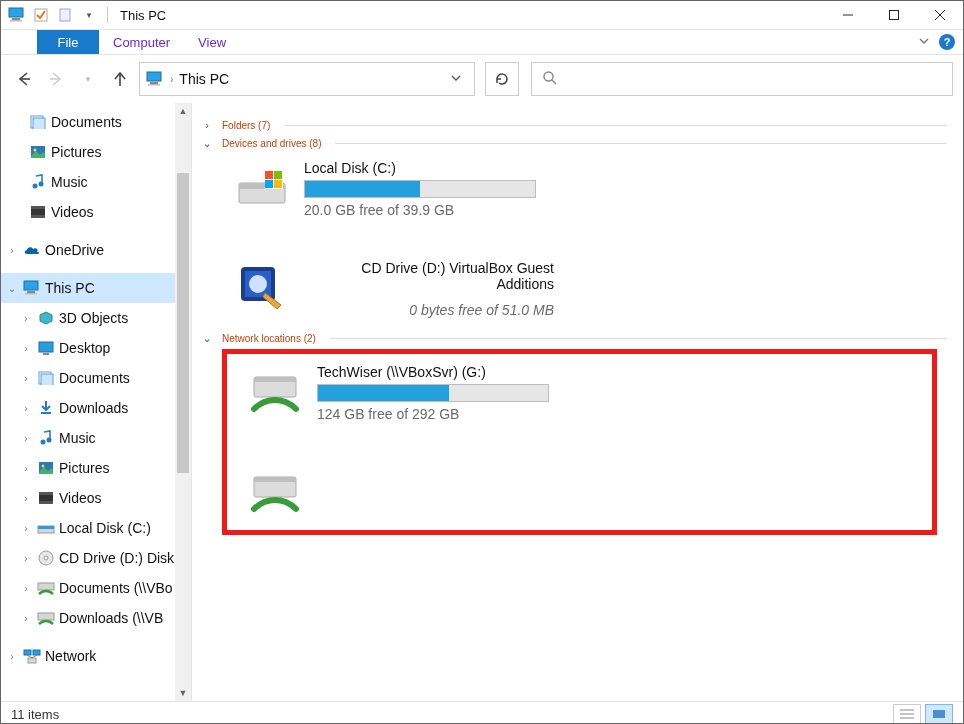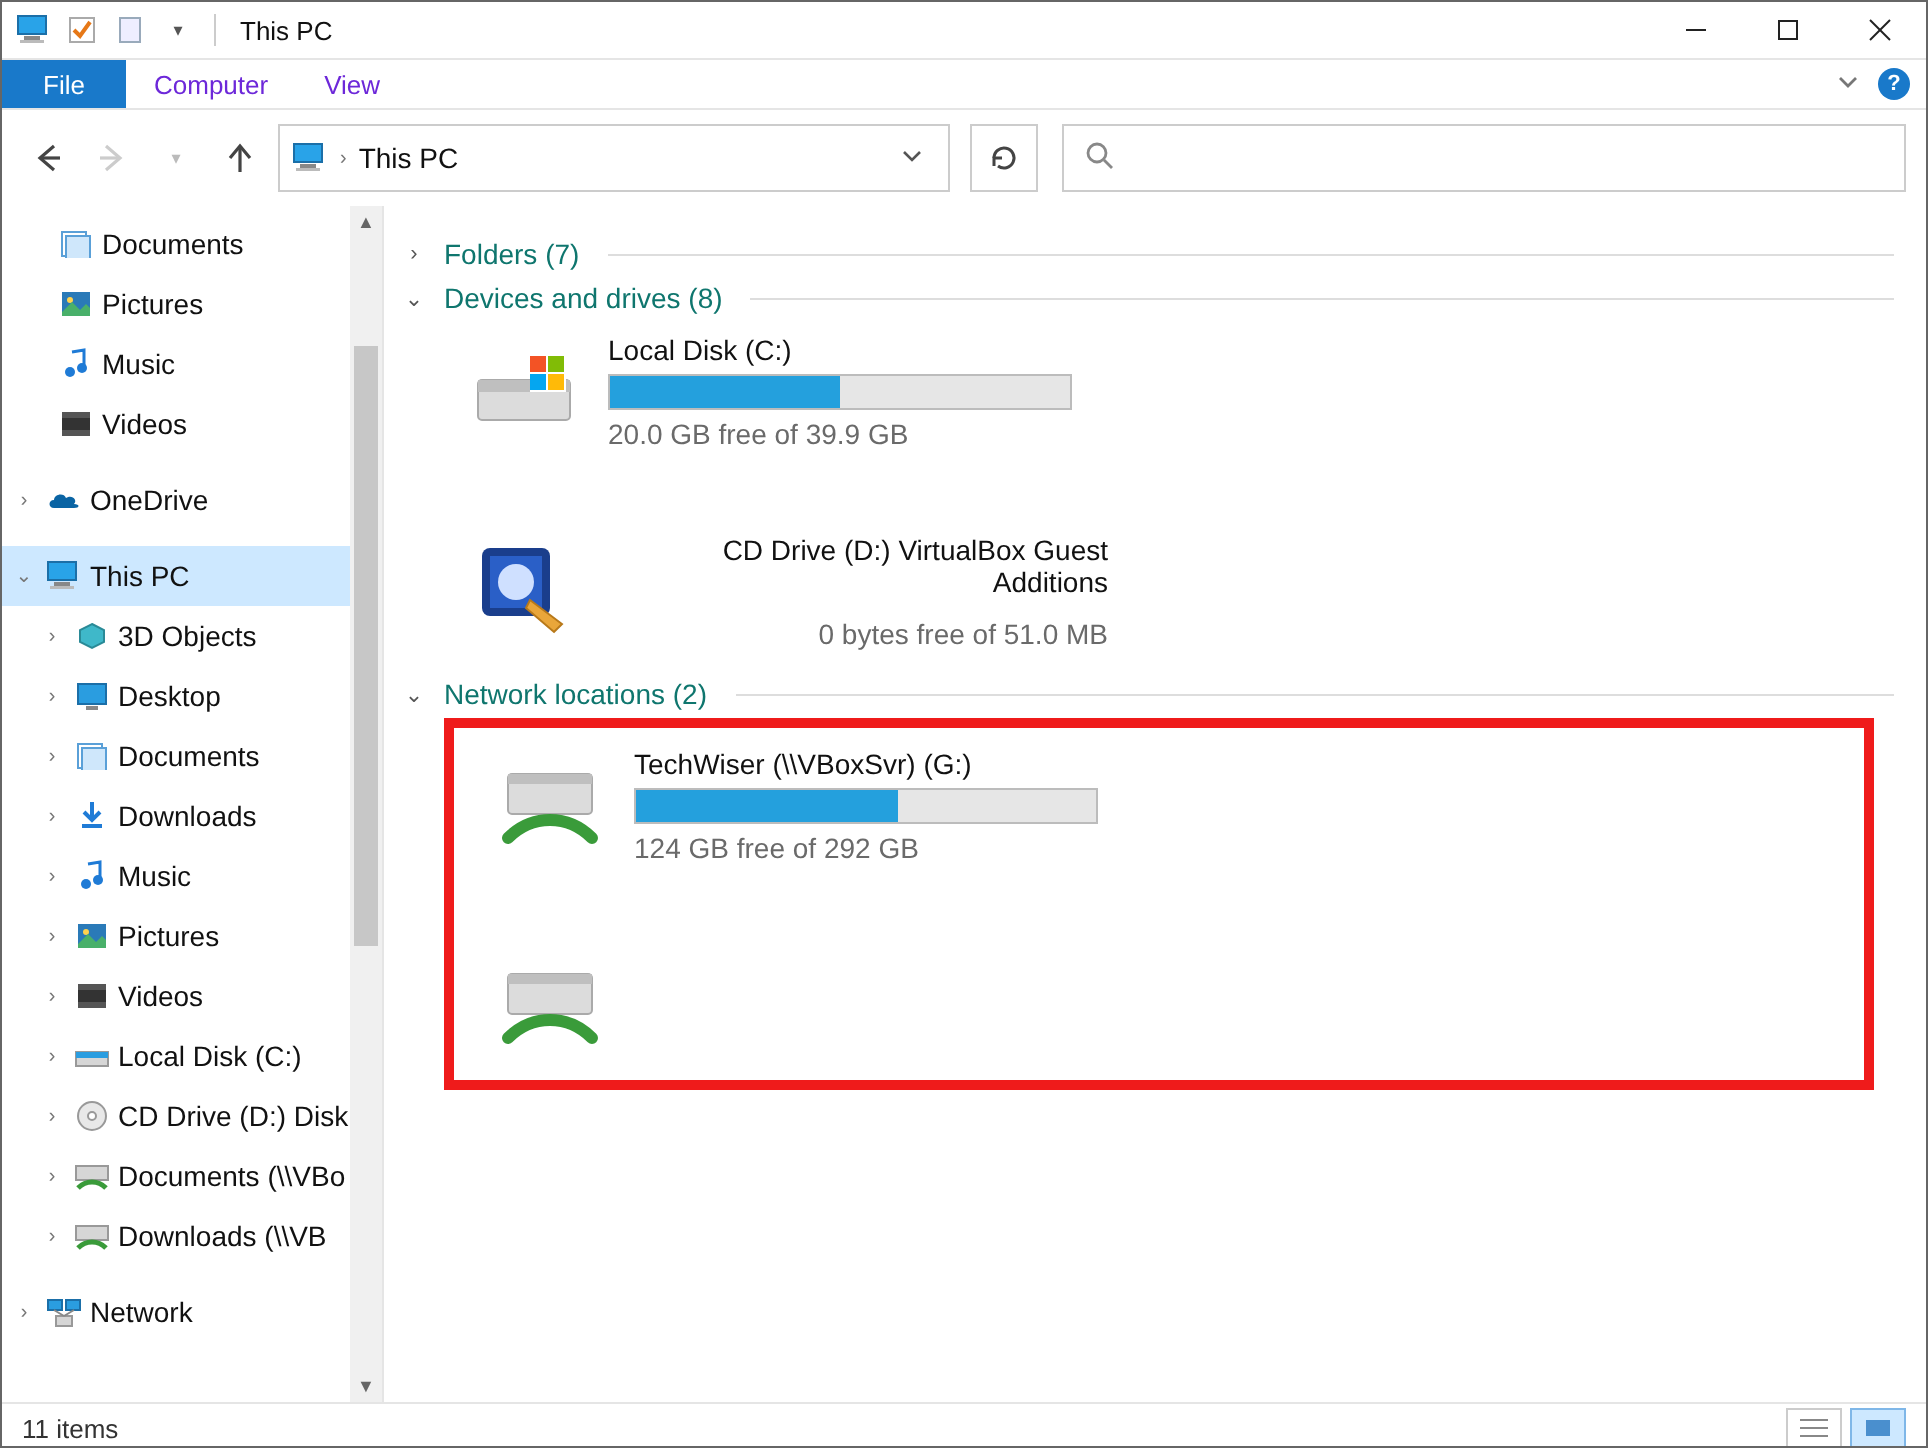--- a/index.html
+++ b/index.html
@@ -5,21 +5,21 @@
   html,body{margin:0;padding:0;font-family:"Segoe UI",Arial,sans-serif;font-size:13px;color:#111;}
   body{width:964px;height:724px;border:1px solid #666;box-sizing:border-box;background:#fff;position:relative;overflow:hidden;}
   .title-bar{height:28px;display:flex;align-items:center;border-bottom:1px solid #e5e5e5;}
   .title-left{display:flex;align-items:center;padding-left:6px;gap:4px;}
   .qat-icon,.qat-btn{width:20px;height:20px;display:flex;align-items:center;justify-content:center;}
   .title-sep{width:1px;height:16px;background:#ccc;margin:0 4px;}
   .title-text{padding-left:4px;font-size:13px;}
   .title-buttons{margin-left:auto;display:flex;}
   .win-btn{width:46px;height:28px;display:flex;align-items:center;justify-content:center;}
   .win-btn svg{stroke:#222;}
-  .ribbon-tabs{height:24px;display:flex;align-items:stretch;border-bottom:1px solid #e5e5e5;}
+  .ribbon-tabs{height:24px;display:flex;align-items:stretch;border-bottom:1px solid #e5e5e5;padding-left:36px;}
   .file-tab{background:#1979ca;color:#fff;width:62px;display:flex;align-items:center;justify-content:center;font-size:13px;}
   .rtab{padding:0 14px;display:flex;align-items:center;color:#6d28d9;font-size:13px;}
   .ribbon-right{margin-left:auto;display:flex;align-items:center;padding-right:8px;gap:8px;}
   .chev-down{color:#666;}
   .help-circle{width:16px;height:16px;border-radius:50%;background:#1979ca;color:#fff;font-size:11px;display:flex;align-items:center;justify-content:center;font-weight:bold;}
   .nav-bar{height:48px;display:flex;align-items:center;padding:6px 10px;gap:6px;box-sizing:border-box;}
   .nav-btn{width:26px;height:26px;display:flex;align-items:center;justify-content:center;color:#555;}
   .nav-btn.disabled{color:#bbb;}
   .address-bar{flex:1;height:32px;border:1px solid #ccc;display:flex;align-items:center;padding:0 6px;gap:6px;}
   .addr-caret{color:#777;font-size:10px;}
@@ -37,21 +37,21 @@
   .tree{padding:4px 0;width:199px;}
   .node{display:flex;align-items:center;height:30px;padding-left:4px;gap:4px;white-space:nowrap;overflow:hidden;}
   .node .exp{width:14px;text-align:center;color:#777;font-size:10px;}
   .node .lbl{font-size:14px;}
   .node.selected{background:#cde8ff;}
   .node .pin{margin-left:auto;margin-right:6px;color:#777;font-size:12px;}
   .ico{width:18px;height:18px;display:flex;align-items:center;justify-content:center;flex:0 0 18px;}
   .content{flex:1;overflow:auto;padding:10px 16px 10px 8px;}
   .group-header{display:flex;align-items:center;gap:8px;margin:6px 0 4px 0;}
   .group-header .chev{color:#555;font-size:11px;width:14px;text-align:center;}
-  .group-header .gtitle{color:#0f766e;font-size:14px;}
+  .group-header .gtitle{color:#c2410c;font-size:10px;}
   .group-header .line{flex:1;height:1px;background:#ddd;margin-left:6px;}
   .drive-row{display:flex;gap:30px;flex-wrap:wrap;padding-left:30px;margin-bottom:8px;}
   .drive{display:flex;gap:14px;width:380px;padding:6px 4px;}
   .drive .dicon{width:56px;height:56px;display:flex;align-items:center;justify-content:center;}
   .drive .dinfo{flex:1;display:flex;flex-direction:column;gap:4px;}
   .drive .dname{font-size:14px;color:#111;}
   .drive .dbar{height:16px;border:1px solid #bcbcbc;background:#e6e6e6;position:relative;width:230px;}
   .drive .dfill{position:absolute;left:0;top:0;bottom:0;background:#24a0dd;}
   .drive .dfree{font-size:14px;color:#6a6a6a;}
   .highlight-box{border:5px solid #ef1b1b;padding:4px 8px;margin-left:22px;margin-right:10px;}
@@ -419,21 +419,21 @@
         <div class="dicon">
           <svg width="54" height="50" viewBox="0 0 54 50">
               <rect x="6" y="4" width="34" height="34" rx="4" fill="#1a3e8c"></rect>
               <rect x="10" y="8" width="26" height="26" fill="#2a5fc7"></rect>
               <circle cx="23" cy="21" r="9" fill="#cfe0ff"></circle>
               <path d="M30 30 L46 42 L42 46 L28 34 Z" fill="#e9a63a" stroke="#b8791a"></path>
             </svg>
         </div>
         <div class="dinfo">
           <div class="dname">CD Drive (D:) VirtualBox Guest Additions</div>
-          <div class="dfree" style="margin-top:6px;">0 bytes free of 51.0 MB</div>
+          <div class="dfree" style="margin-top:6px;font-style:italic;">0 bytes free of 51.0 MB</div>
         </div>
       </div>
     </div>
 
     <div class="group-header">
       <span class="chev">⌄</span>
       <span class="gtitle">Network locations (2)</span>
       <span class="line"></span>
     </div>
 

